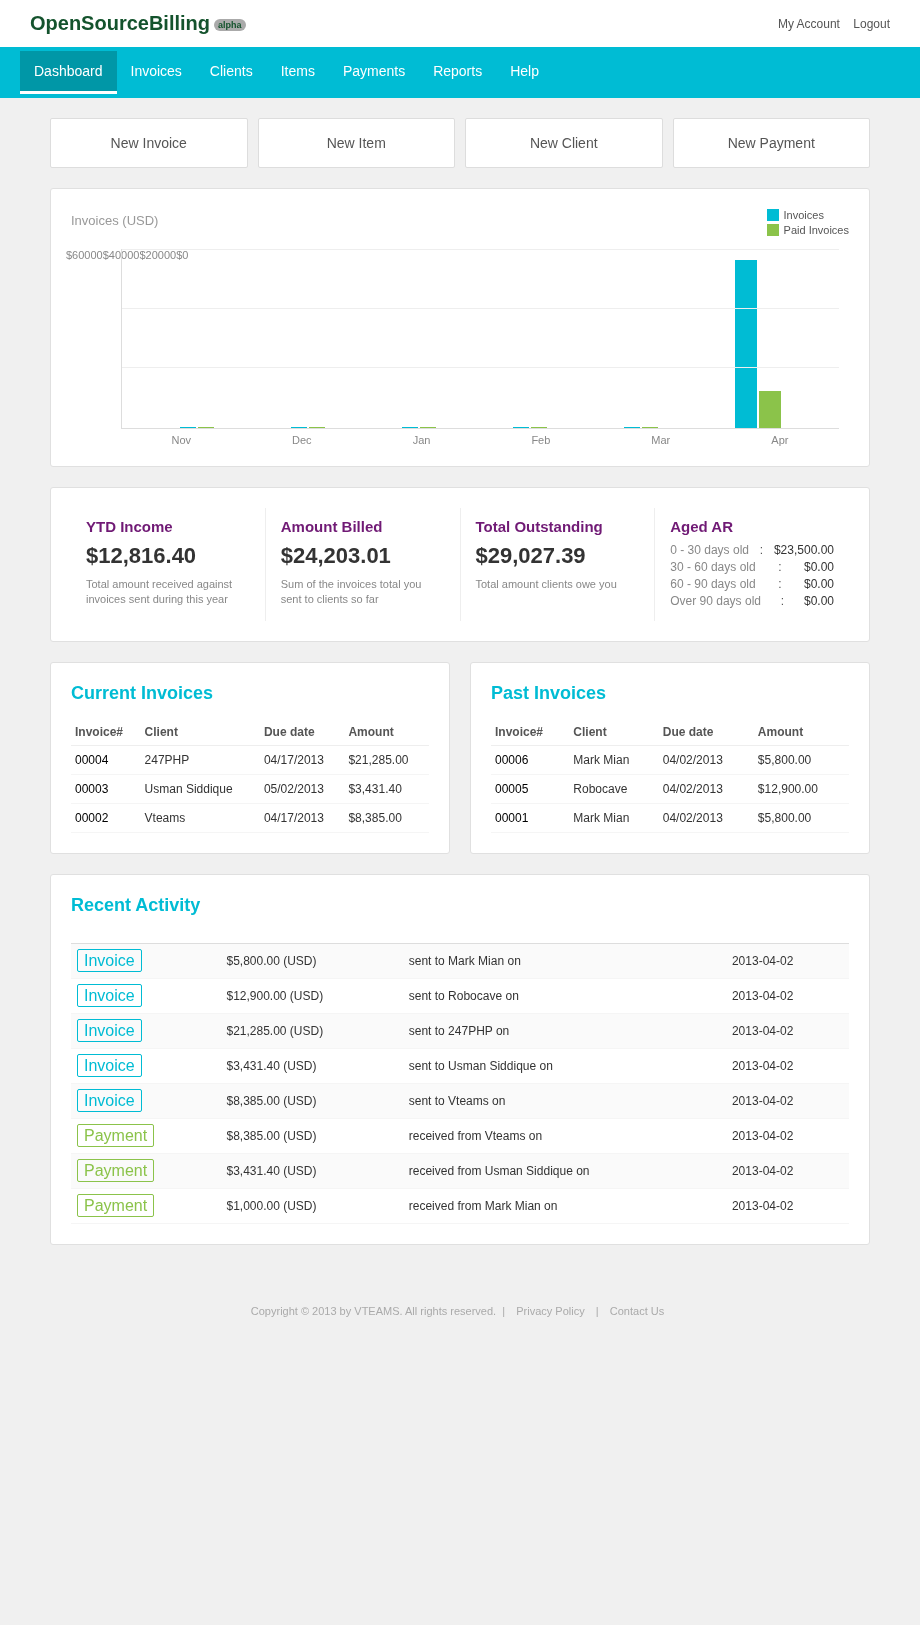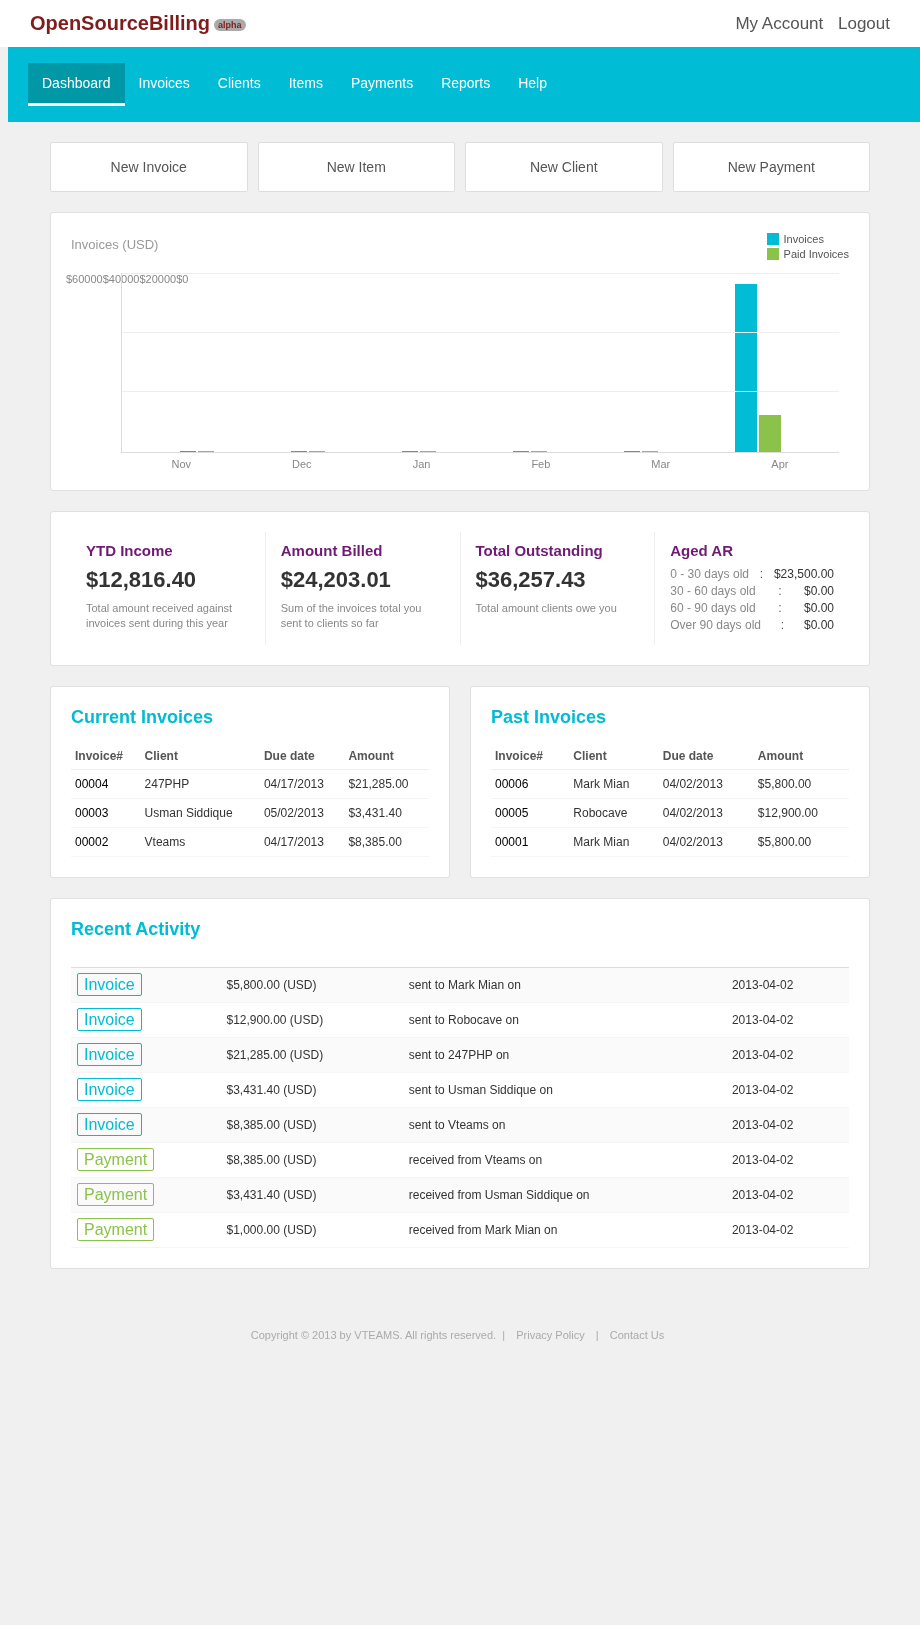--- a/index.html
+++ b/index.html
@@ -1,27 +1,27 @@
 <!DOCTYPE html>
 <html><head>
   <meta charset="utf-8">
   <style>
     * { box-sizing: border-box; margin: 0; padding: 0; }
     body { font-family: Arial, sans-serif; background: #f0f0f0; font-size: 13px; color: #333; }
 
     
     .header { background: #fff; padding: 12px 30px; display: flex; justify-content: space-between; align-items: center; }
     .logo { font-size: 20px; color: #00bcd4; font-weight: bold; }
-    .logo span { color: #7f1d1d; }
+    .logo span { color: #14532d; }
     .logo-badge { background: #aaa; color: #fff; font-size: 9px; padding: 1px 4px; border-radius: 6px; margin-left: 4px; vertical-align: middle; }
-    .header-links { font-size: 17px; color: #555; }
+    .header-links { font-size: 12px; color: #555; }
     .header-links a { color: #555; text-decoration: none; margin-left: 10px; }
 
     
-    .nav { background: #00bcd4; padding: 16px 20px; display: flex; margin-left: 8px; }
+    .nav { background: #00bcd4; padding: 4px 20px; display: flex; }
     .nav-item { color: #fff; padding: 12px 14px; cursor: pointer; font-size: 14px; text-decoration: none; display: block; }
     .nav-item.active { background: #0097a7; border-bottom: 3px solid #fff; }
 
     
     .main { max-width: 860px; margin: 0 auto; padding: 20px; }
 
     
     .quick-actions { display: flex; gap: 10px; margin-bottom: 20px; }
     .quick-btn { flex: 1; background: #fff; border: 1px solid #ddd; padding: 16px 10px; text-align: center; cursor: pointer; font-size: 14px; color: #555; border-radius: 2px; }
 
@@ -195,21 +195,21 @@
         <div class="stat-value">$12,816.40</div>
         <div class="stat-desc">Total amount received against invoices sent during this year</div>
       </div>
       <div class="stat-item">
         <div class="stat-label">Amount Billed</div>
         <div class="stat-value">$24,203.01</div>
         <div class="stat-desc">Sum of the invoices total you sent to clients so far</div>
       </div>
       <div class="stat-item">
         <div class="stat-label">Total Outstanding</div>
-        <div class="stat-value">$36,257.43</div>
+        <div class="stat-value">$29,027.39</div>
         <div class="stat-desc">Total amount clients owe you</div>
       </div>
       <div class="stat-item">
         <div class="stat-label">Aged AR</div>
         <div>
           <div class="aged-ar-row">
             <span class="aged-ar-label">0 - 30 days old</span>
             <span>&nbsp;:&nbsp;</span>
             <span class="aged-ar-value">$23,500.00</span>
           </div>

